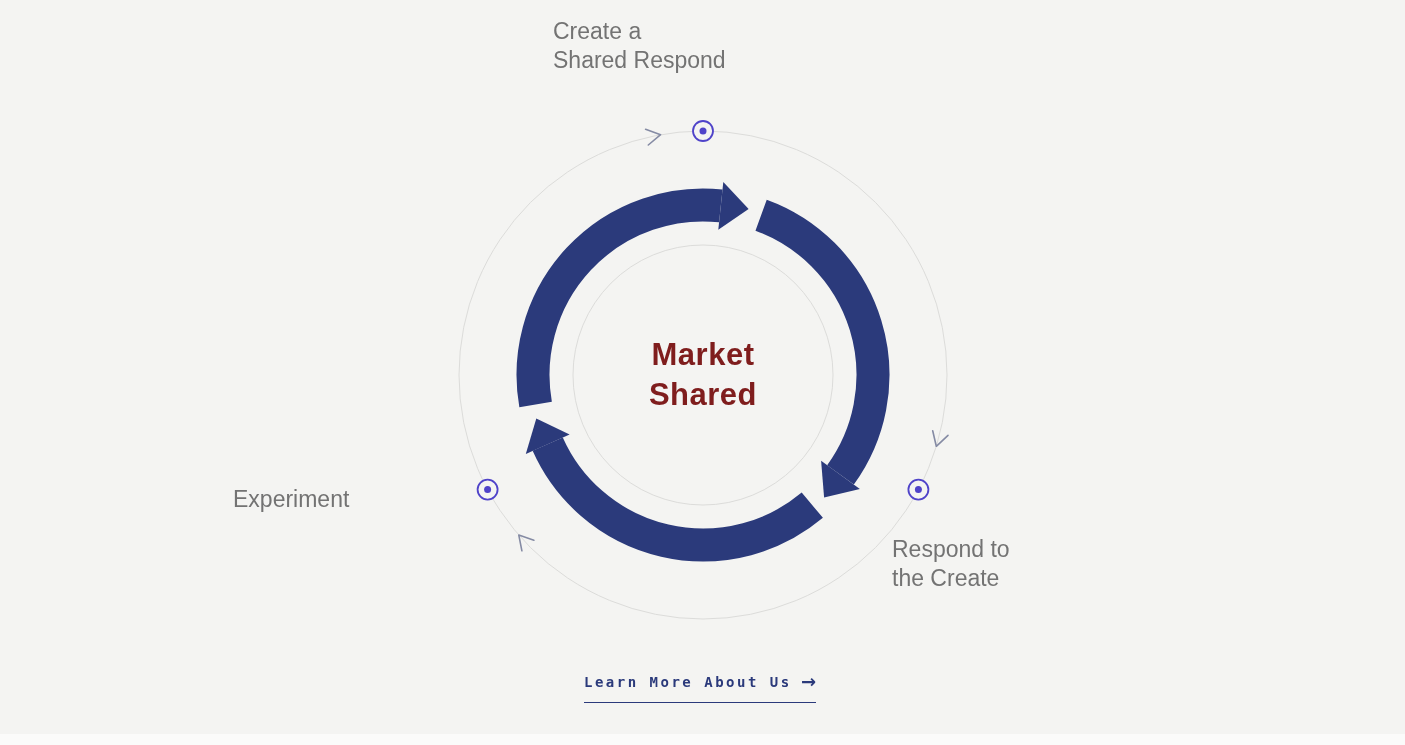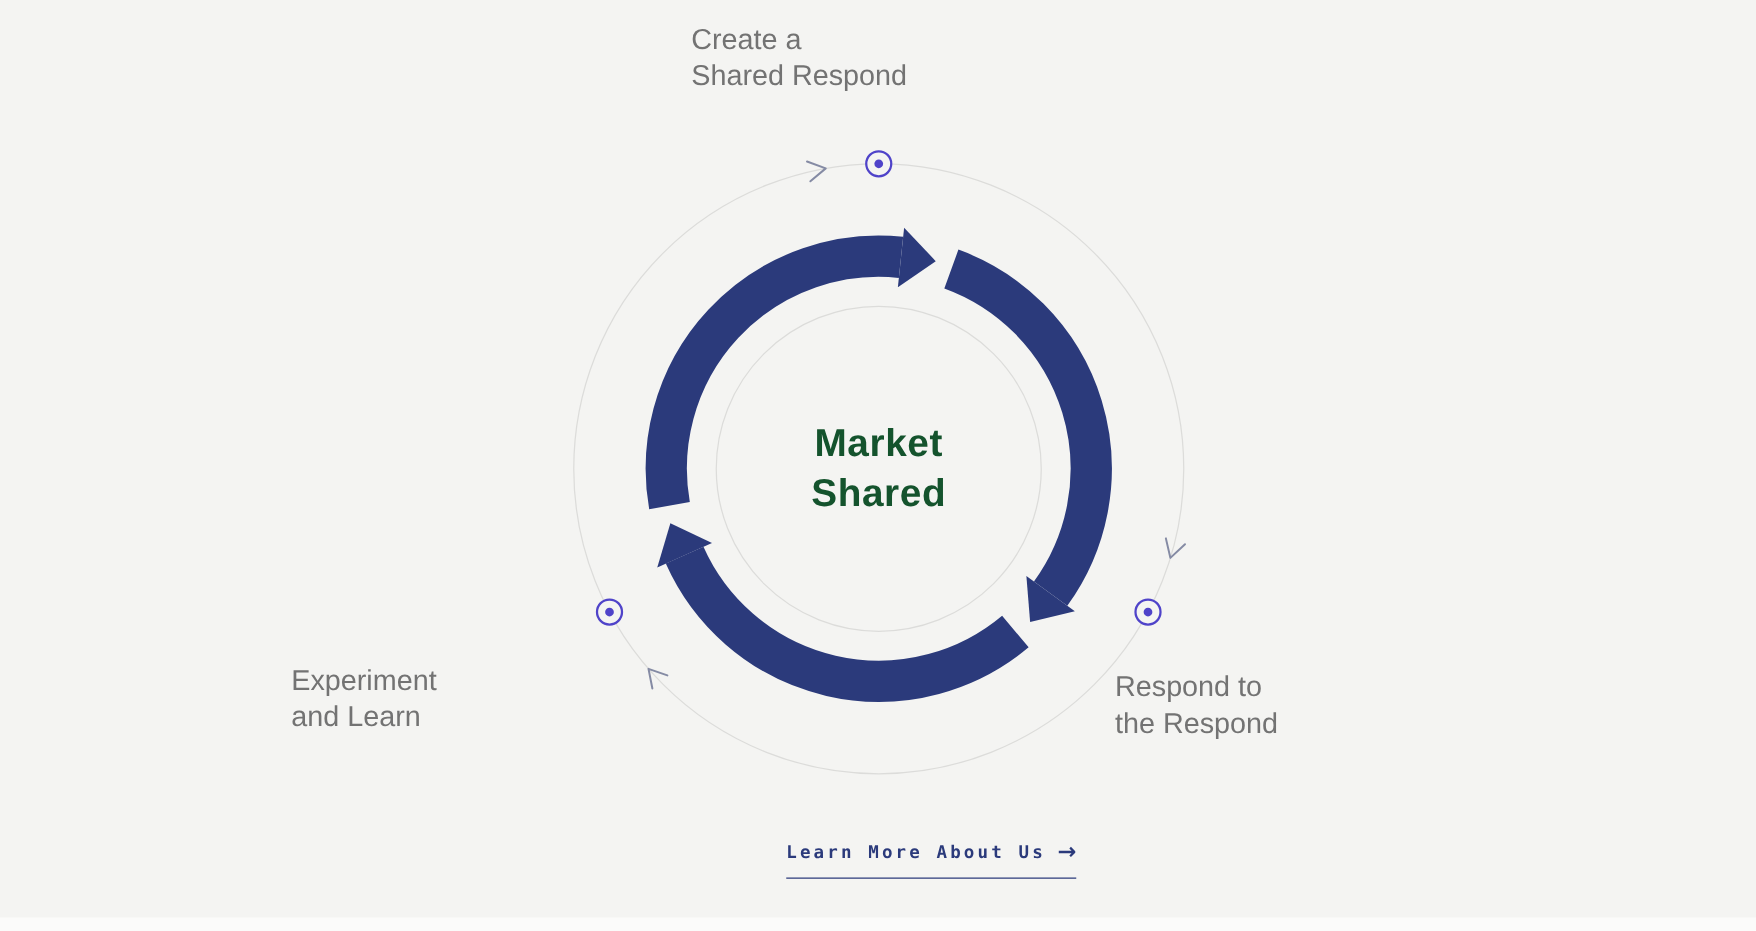--- a/index.html
+++ b/index.html
@@ -15,60 +15,59 @@
   .guide   { fill:none; stroke:#dcdcda; stroke-width:1; }
   .arc     { fill:none; stroke:#2b3a7b; stroke-width:33; }
   .head    { fill:#2b3a7b; stroke:none; }
   .chev    { fill:none; stroke:#858ba4; stroke-width:1.6; stroke-linecap:round; stroke-linejoin:round; }
   .dot-ring{ fill:#f4f4f2; stroke:#4f43c9; stroke-width:1.8; }
   .dot-core{ fill:#4f43c9; }
 
   .center-title {
     position:absolute; left:453px; top:125px; width:500px; height:500px;
     display:flex; flex-direction:column; align-items:center; justify-content:center;
-    color:#14532d; font-size:31px; font-weight:bold; line-height:40px; letter-spacing:0.5px;
+    color:#7f1d1d; font-size:31px; font-weight:bold; line-height:40px; letter-spacing:0.5px;
     pointer-events:none;
   }
   .node-label {
     position:absolute; width:300px; text-align:left;
     color:#737373; font-size:23px; line-height:29px; font-weight:400;
   }
   .node-label span { display:block; }
   .label-top   { left:553px; top:17px; }
-  .label-left  { left:233px; top:530px; }
+  .label-left  { left:233px; top:485px; }
   .label-right { left:892px; top:507px;margin-top:28px; }
 
   .cta {
     position:absolute; left:584px; top:674px; width:232px;
     display:flex; align-items:center; justify-content:space-between;
     padding-bottom:12px; border-bottom:1.5px solid #2b3a7b;
     color:#2b3a7b; text-decoration:none; cursor:pointer;
     font-family:"DejaVu Sans Mono", monospace;
-    font-size:14px; font-weight:bold; letter-spacing:2.5px;margin-left:45px;
+    font-size:14px; font-weight:bold; letter-spacing:2.5px;
   }
   .cta .arrow { font-family:"DejaVu Sans", sans-serif; font-size:18px; letter-spacing:0; line-height:14px; }
 
   .bottom-edge { position:absolute; left:0; bottom:0; width:100%; height:11px; background:#fbfbfa; }
 </style>
 </head>
 <body>
 
 <div class="page">
 
   <div class="node-label label-top">
     <span>Create a</span>
     <span>Shared Respond</span>
   </div>
   <div class="node-label label-right">
     <span>Respond to</span>
-    <span>the Respond</span>
+    <span>the Create</span>
   </div>
   <div class="node-label label-left">
     <span>Experiment</span>
-    <span>and Learn</span>
   </div>
 
   <svg class="cycle-svg" width="500" height="500" viewBox="0 0 500 500">
 
     <circle class="guide" cx="250" cy="250" r="244"></circle>
     <circle class="guide" cx="250" cy="250" r="130"></circle>
 
     <path class="arc" d="M 82.6 279.5 A 170 170 0 0 1 267.8 80.9"></path>
     <path class="arc" d="M 308.1 90.2 A 170 170 0 0 1 387.5 349.9"></path>
     <path class="arc" d="M 359.3 380.2 A 170 170 0 0 1 94.7 319.1"></path>

